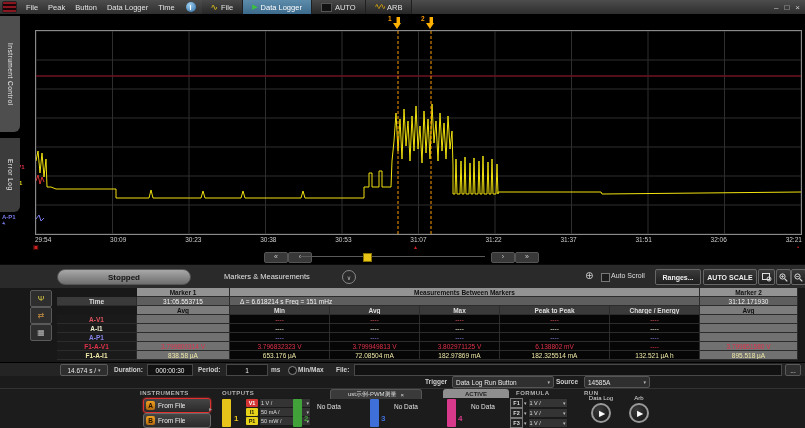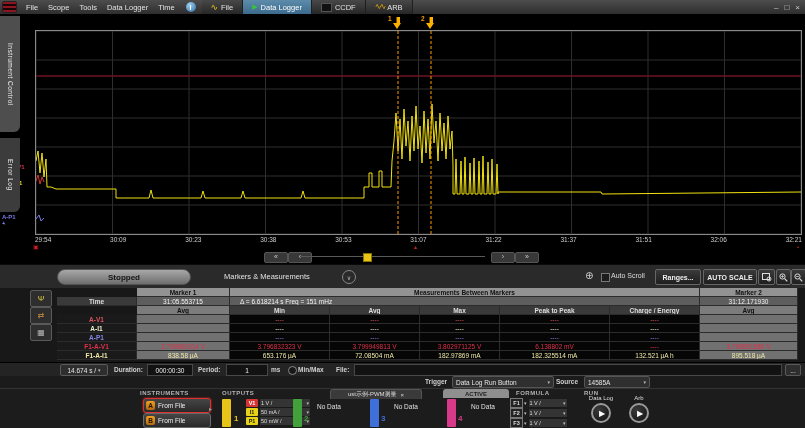--- a/index.html
+++ b/index.html
@@ -113,40 +113,40 @@
                border:2px solid #9a9a9a;display:flex;align-items:center;justify-content:center;color:#fff;font-size:8px;padding-left:2px;box-sizing:border-box;}
 </style>
 </head>
 <body>
 
 <div class="abs menubar">
   <div class="logo"></div>
 
     <span class="menu-item">File</span>
 
-    <span class="menu-item">Scope</span>
-
-    <span class="menu-item">Tools</span>
+    <span class="menu-item">Peak</span>
+
+    <span class="menu-item">Button</span>
 
     <span class="menu-item">Data Logger</span>
 
     <span class="menu-item">Time</span>
 
   <span class="info-circle">i</span>
   <div class="top-tab">
     <span class="tab-ic-sine">∿</span>
     <span>File</span>
   </div>
   <div class="top-tab active">
     <span class="tab-ic-play">▶</span>
     <span>Data Logger</span>
   </div>
   <div class="top-tab">
     <span class="ccdf-box"></span>
-    <span>CCDF</span>
+    <span>AUTO</span>
   </div>
   <div class="top-tab">
     <span class="tab-ic-arb">∿∿</span>
     <span>ARB</span>
   </div>
   <div class="win-controls">
     <span>–</span>
     <span>□</span>
     <span>×</span>
   </div>

